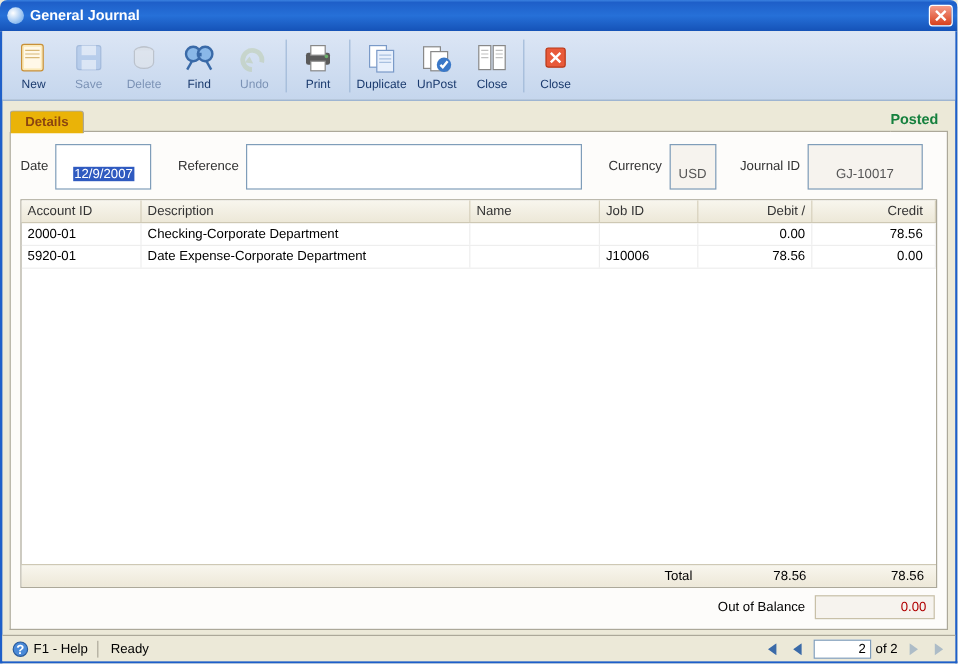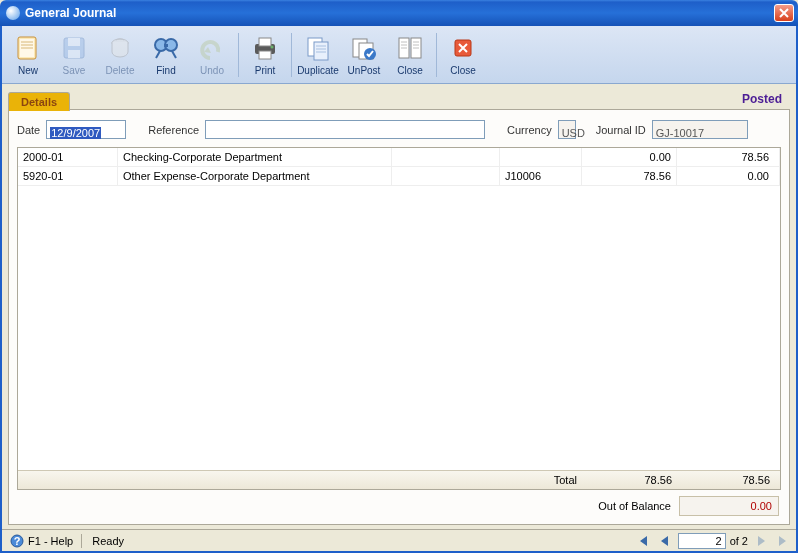--- a/index.html
+++ b/index.html
@@ -17,26 +17,26 @@
 .tb-btn { width: 44px; height: 52px; display: flex; flex-direction: column; align-items: center; justify-content: center; border-radius: 3px; cursor: pointer; gap: 2px; }
 .tb-btn.disabled { opacity: 0.45; cursor: default; }
 .tb-btn .icon { width: 30px; height: 30px; display: flex; align-items: center; justify-content: center; }
 .tb-btn .lbl { font-size: 10px; color: #1a3a6e; }
 .tb-sep { width: 1px; height: 44px; background: #a0b8d8; margin: 0 2px; }
 
 .content { flex: 1; padding: 4px 6px; display: flex; flex-direction: column; }
 .tab-row { display: flex; align-items: flex-end; height: 22px; }
 .tab { background: #eab308; border: 1px solid #aca899; border-bottom: none; border-radius: 3px 3px 0 0; padding: 3px 12px; font-weight: bold; color: #8b4510; position: relative; top: 1px; z-index: 2; }
 .tab-spacer { flex: 1; border-bottom: 1px solid #aca899; }
-.posted { color: #4c1d95; font-weight: bold; padding: 0 8px 3px 0; border-bottom: 1px solid #aca899; font-size: 12px; }
+.posted { color: #15803d; font-weight: bold; padding: 0 8px 3px 0; border-bottom: 1px solid #aca899; font-size: 12px; }
 
 .form-panel { background: #fdfcfa; border: 1px solid #aca899; border-top: none; padding: 10px 8px 6px 8px; flex: 1; display: flex; flex-direction: column; }
 .form-row { display: flex; align-items: center; gap: 6px; margin-bottom: 8px; }
 .form-row label { color: #333; }
-.input { border: 1px solid #7f9db9; background: #fff; height: 19px; padding: 6px 3px; }
+.input { border: 1px solid #7f9db9; background: #fff; height: 19px; padding: 18px 3px; text-align: center; }
 .input.ro { background: #f6f3ee; color: #555; }
 .sel { background: #2f5ac0; color: #fff; padding: 0 1px; }
 
 .grid-wrap { border: 1px solid #aca899; flex: 1; display: flex; flex-direction: column; background: #fff; min-height: 0; }
 .grid-head { display: flex; background: linear-gradient(to bottom, #f8f6ee, #ede8d8); border-bottom: 1px solid #cec8b4; }
 .gh { border-right: 1px solid #d6d0bc; padding: 3px 5px; color: #333; }
 .gh.r { text-align: right; }
 .grid-body { flex: 1; overflow: auto; }
 .gr { display: flex; border-bottom: 1px solid #eee; }
 .gc { border-right: 1px solid #eee; padding: 2px 5px; height: 18px; line-height: 14px; }
@@ -195,39 +195,47 @@
 
     <div class="form-panel">
       <div class="form-row">
         <label>Date</label>
         <div class="input" style="width:80px"><span class="sel">12/9/2007</span></div>
         <div style="width:10px"></div>
         <label>Reference</label>
         <input class="input" style="width: 280px;" value="">
         <div style="width:10px"></div>
         <label>Currency</label>
-        <div class="input ro" style="width:18px">USD</div>
+        <div class="input ro" style="width:39px">USD</div>
         <div style="width:8px"></div>
         <label>Journal ID</label>
         <div class="input ro" style="width:96px">GJ-10017</div>
       </div>
 
       <div class="grid-wrap">
+        <div class="grid-head">
+          <div class="gh col-acct">Account ID</div>
+          <div class="gh col-desc">Description</div>
+          <div class="gh col-name">Name</div>
+          <div class="gh col-job">Job ID</div>
+          <div class="gh col-deb r">Debit /</div>
+          <div class="gh col-cre r">Credit</div>
+        </div>
         <div class="grid-body">
           <div class="gr">
             <div class="gc col-acct">2000-01</div>
             <div class="gc col-desc">Checking-Corporate Department</div>
             <div class="gc col-name"></div>
             <div class="gc col-job"></div>
             <div class="gc col-deb r">0.00</div>
             <div class="gc col-cre r">78.56</div>
           </div>
           <div class="gr">
             <div class="gc col-acct">5920-01</div>
-            <div class="gc col-desc">Other Expense-Corporate Department</div>
+            <div class="gc col-desc">Date Expense-Corporate Department</div>
             <div class="gc col-name"></div>
             <div class="gc col-job">J10006</div>
             <div class="gc col-deb r">78.56</div>
             <div class="gc col-cre r">0.00</div>
           </div>
         </div>
         <div class="grid-total">
           <div class="gt col-acct"></div>
           <div class="gt col-desc"></div>
           <div class="gt col-name"></div>

